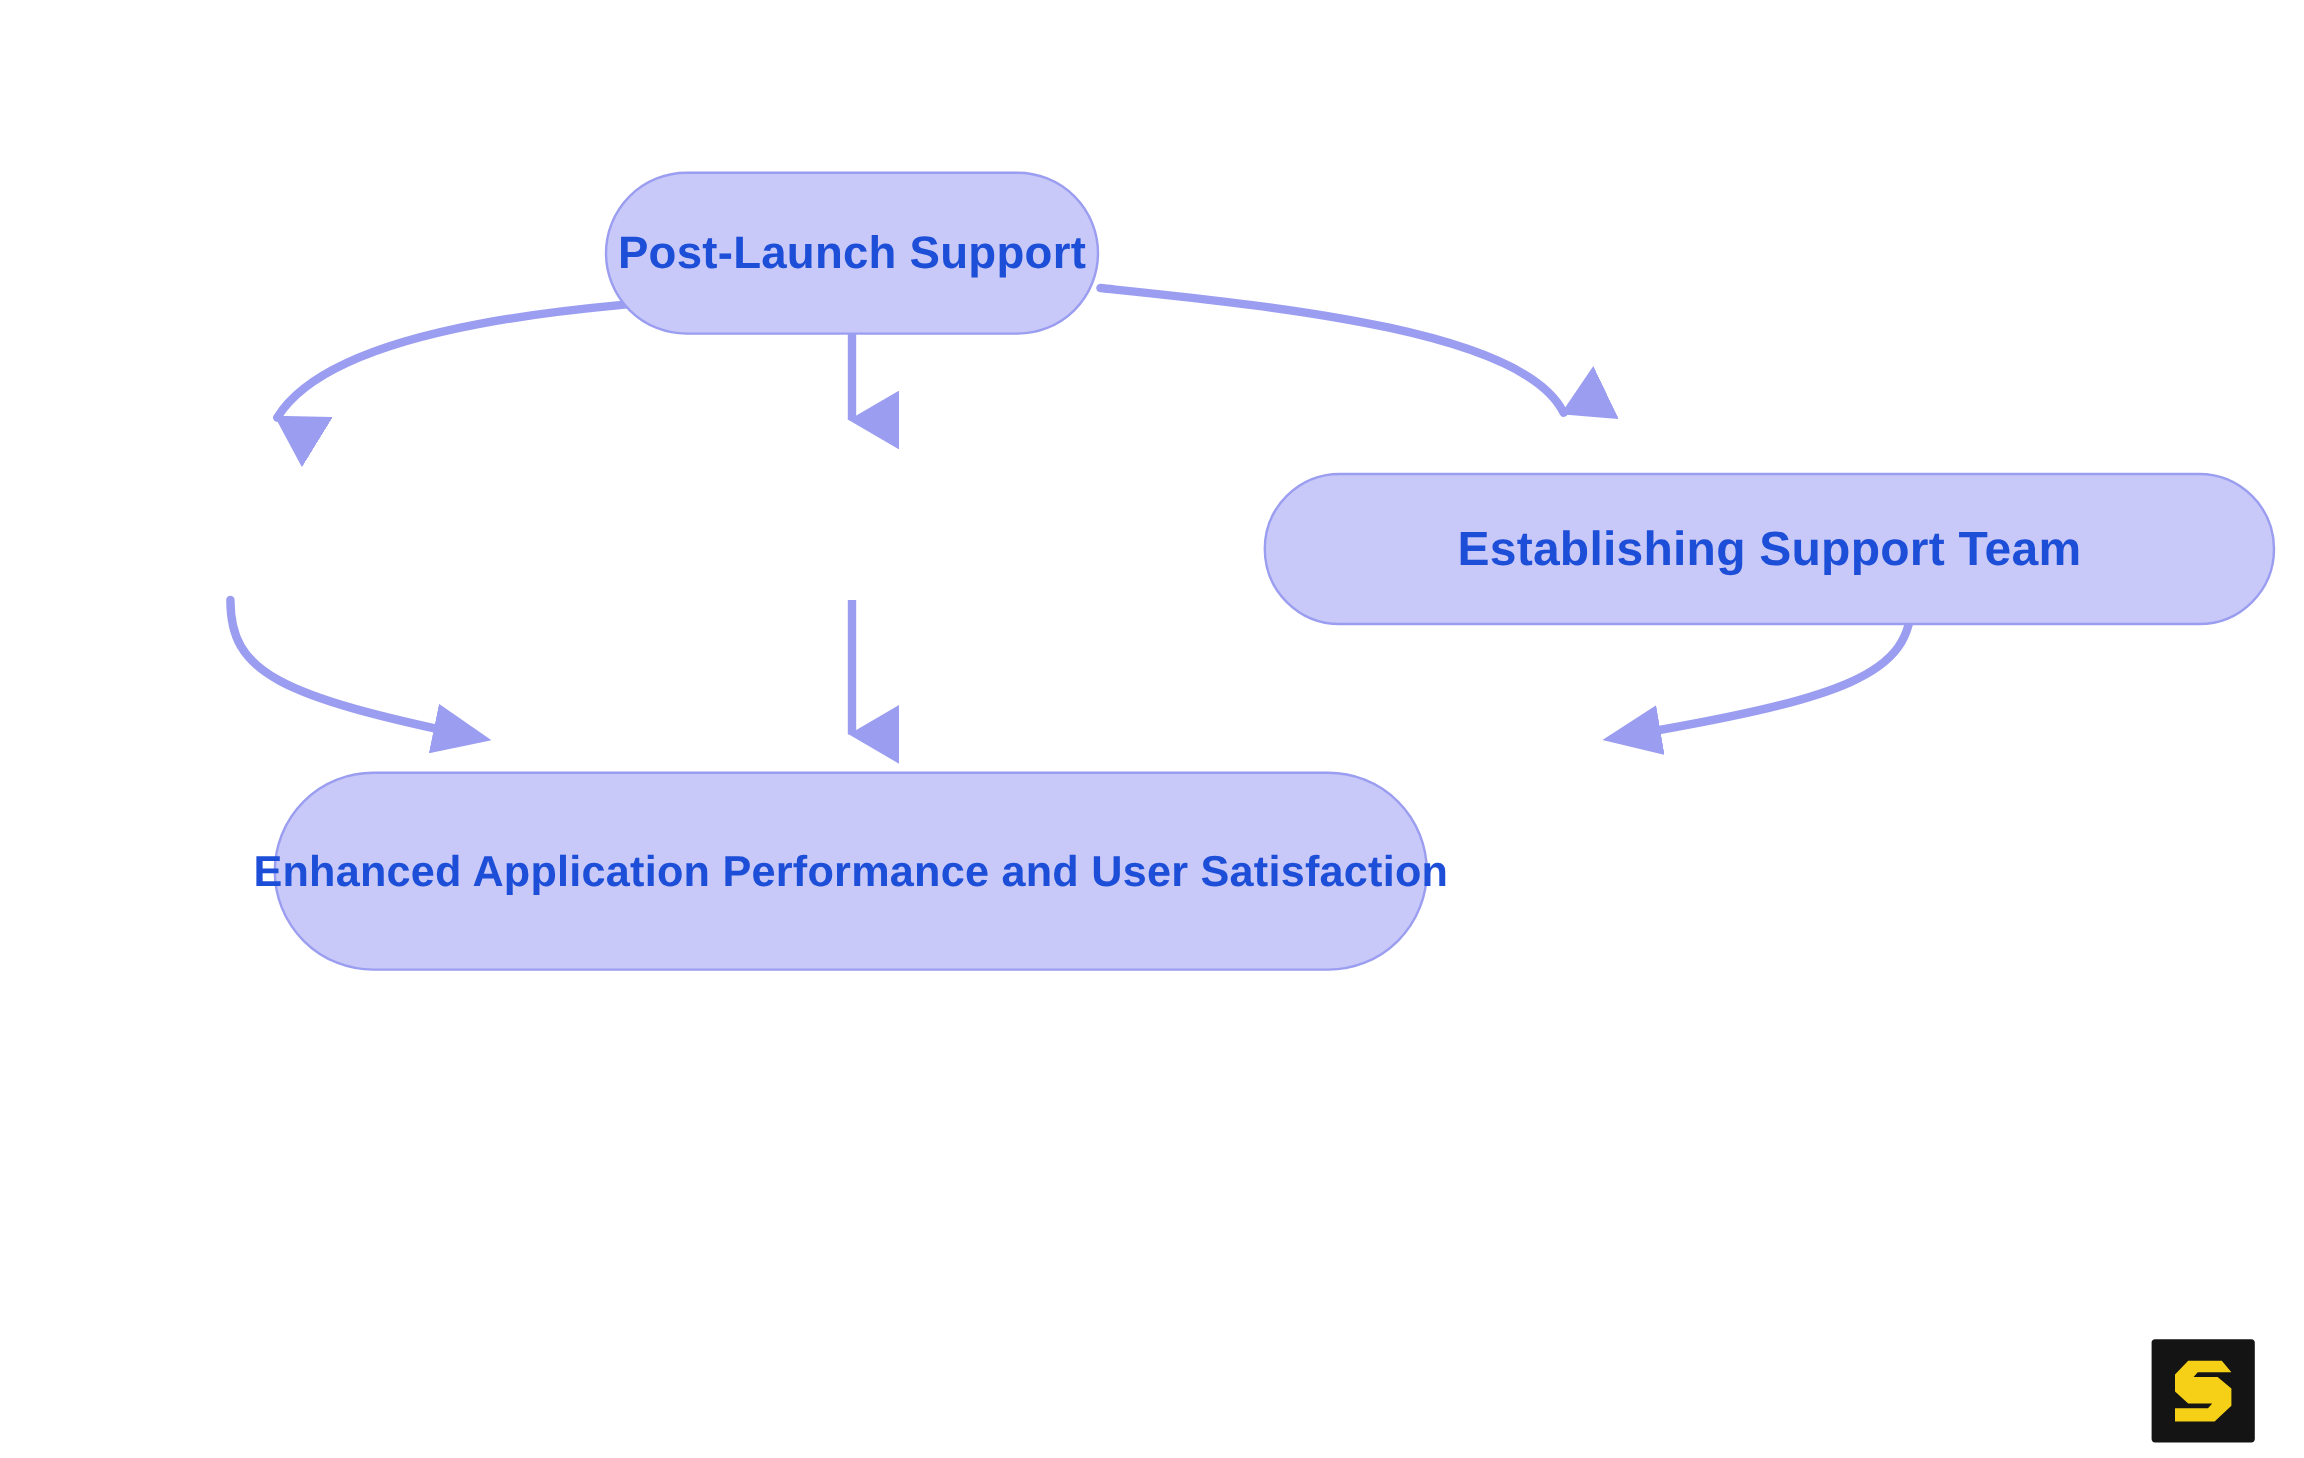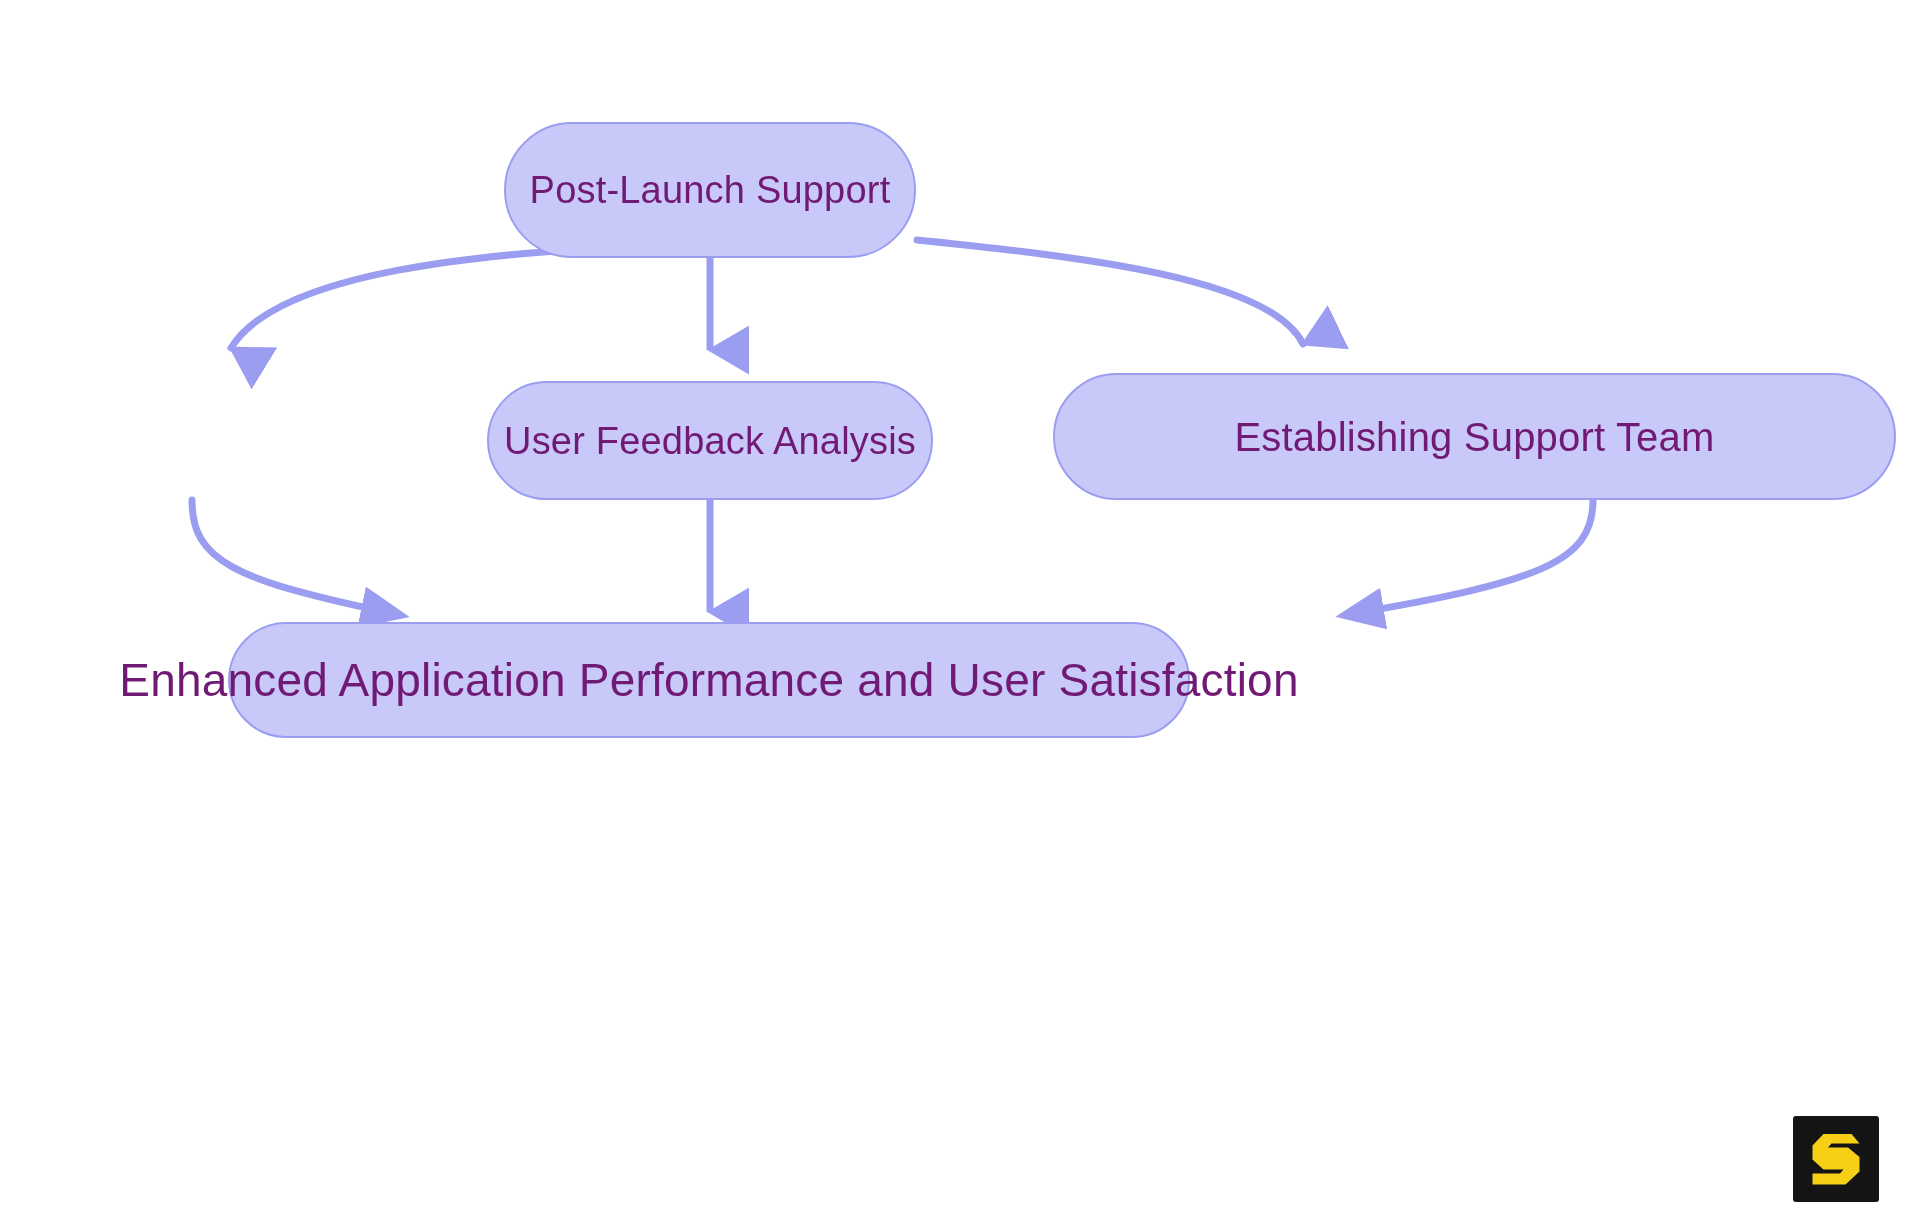--- a/index.html
+++ b/index.html
@@ -28,25 +28,26 @@
   }
   .node {
     position: absolute;
     box-sizing: border-box;
     background: #c8c9f8;
     border: 2.5px solid #9b9ef0;
     border-radius: 999px;
     display: flex;
     align-items: center;
     justify-content: center;
-    color: #701a75;
-    font-weight: 400;
+    color: #1d4ed8;
+    font-weight: 700;
     letter-spacing: 0.2px;
     white-space: nowrap;
     z-index: 2;
+    margin-top: 21px;
   }
   .node-label {
     display: block;
     line-height: 1;
   }
   #node-root {
     left: 504px;  top: 122px;  width: 412px;  height: 136px;
     font-size: 38px;
   }
   #node-regular-updates {
@@ -55,22 +56,22 @@
   }
   #node-user-feedback {
     left: 487px;  top: 381px;  width: 446px;  height: 119px;
     font-size: 38px;
   }
   #node-support-team {
     left: 1053px;  top: 373px;  width: 843px;  height: 127px;
     font-size: 40px;
   }
   #node-outcome {
-    left: 228px;  top: 622px;  width: 962px;  height: 116px;
-    font-size: 46px;
+    left: 228px;  top: 622px;  width: 962px;  height: 166px;
+    font-size: 36px;
   }
   #logo {
     position: absolute;
     left: 1793px;
     top: 1116px;
     width: 86px;
     height: 86px;
     background: #141414;
     border-radius: 3px;
     z-index: 3;
@@ -104,23 +105,20 @@
     <path d="M 710,500 L 710,612" fill="none" stroke="#9b9ef0" stroke-width="7" stroke-linecap="butt" marker-end="url(#arrow-down)"></path>
 
     <path d="M 1593,500 C 1593,562 1540,582 1345,615" fill="none" stroke="#9b9ef0" stroke-width="7" stroke-linecap="round" marker-end="url(#arrow-auto)"></path>
   </svg>
 
   <div class="node" id="node-root">
     <span class="node-label">Post-Launch Support</span>
   </div>
 
 
-  <div class="node" id="node-user-feedback">
-    <span class="node-label">User Feedback Analysis</span>
-  </div>
 
   <div class="node" id="node-support-team">
     <span class="node-label">Establishing Support Team</span>
   </div>
 
   <div class="node" id="node-outcome">
     <span class="node-label">Enhanced Application Performance and User Satisfaction</span>
   </div>
 
   <div id="logo">

